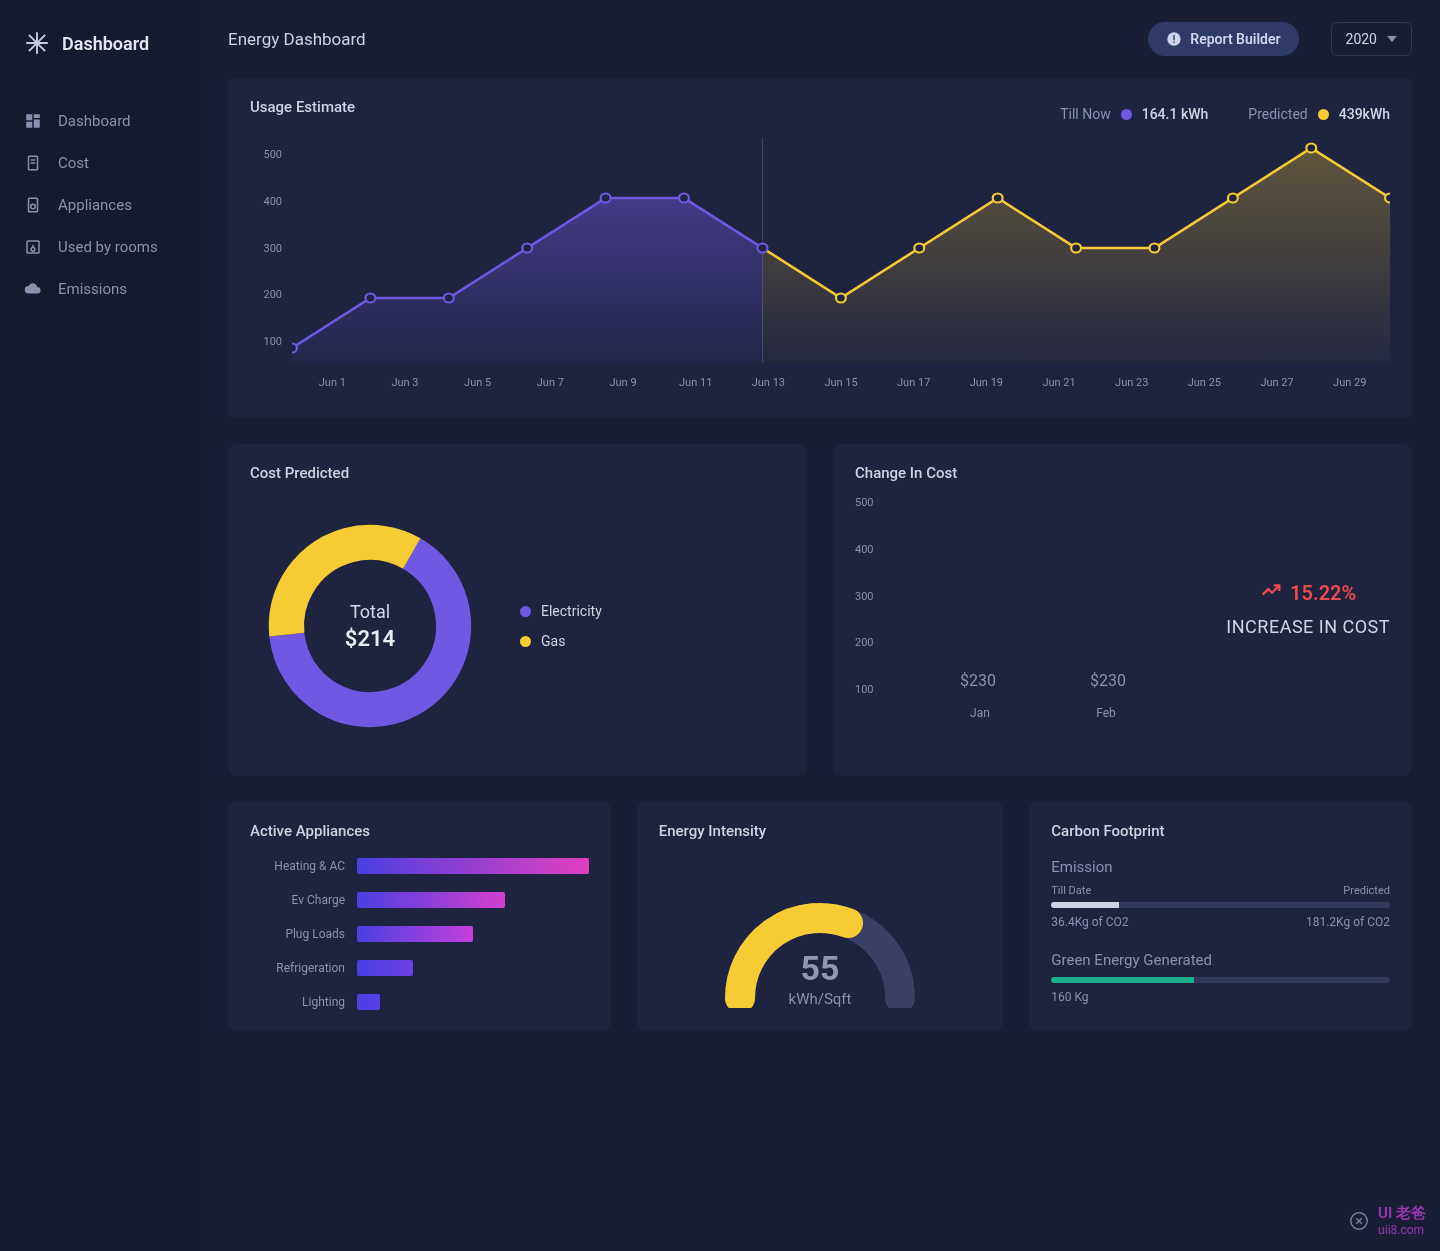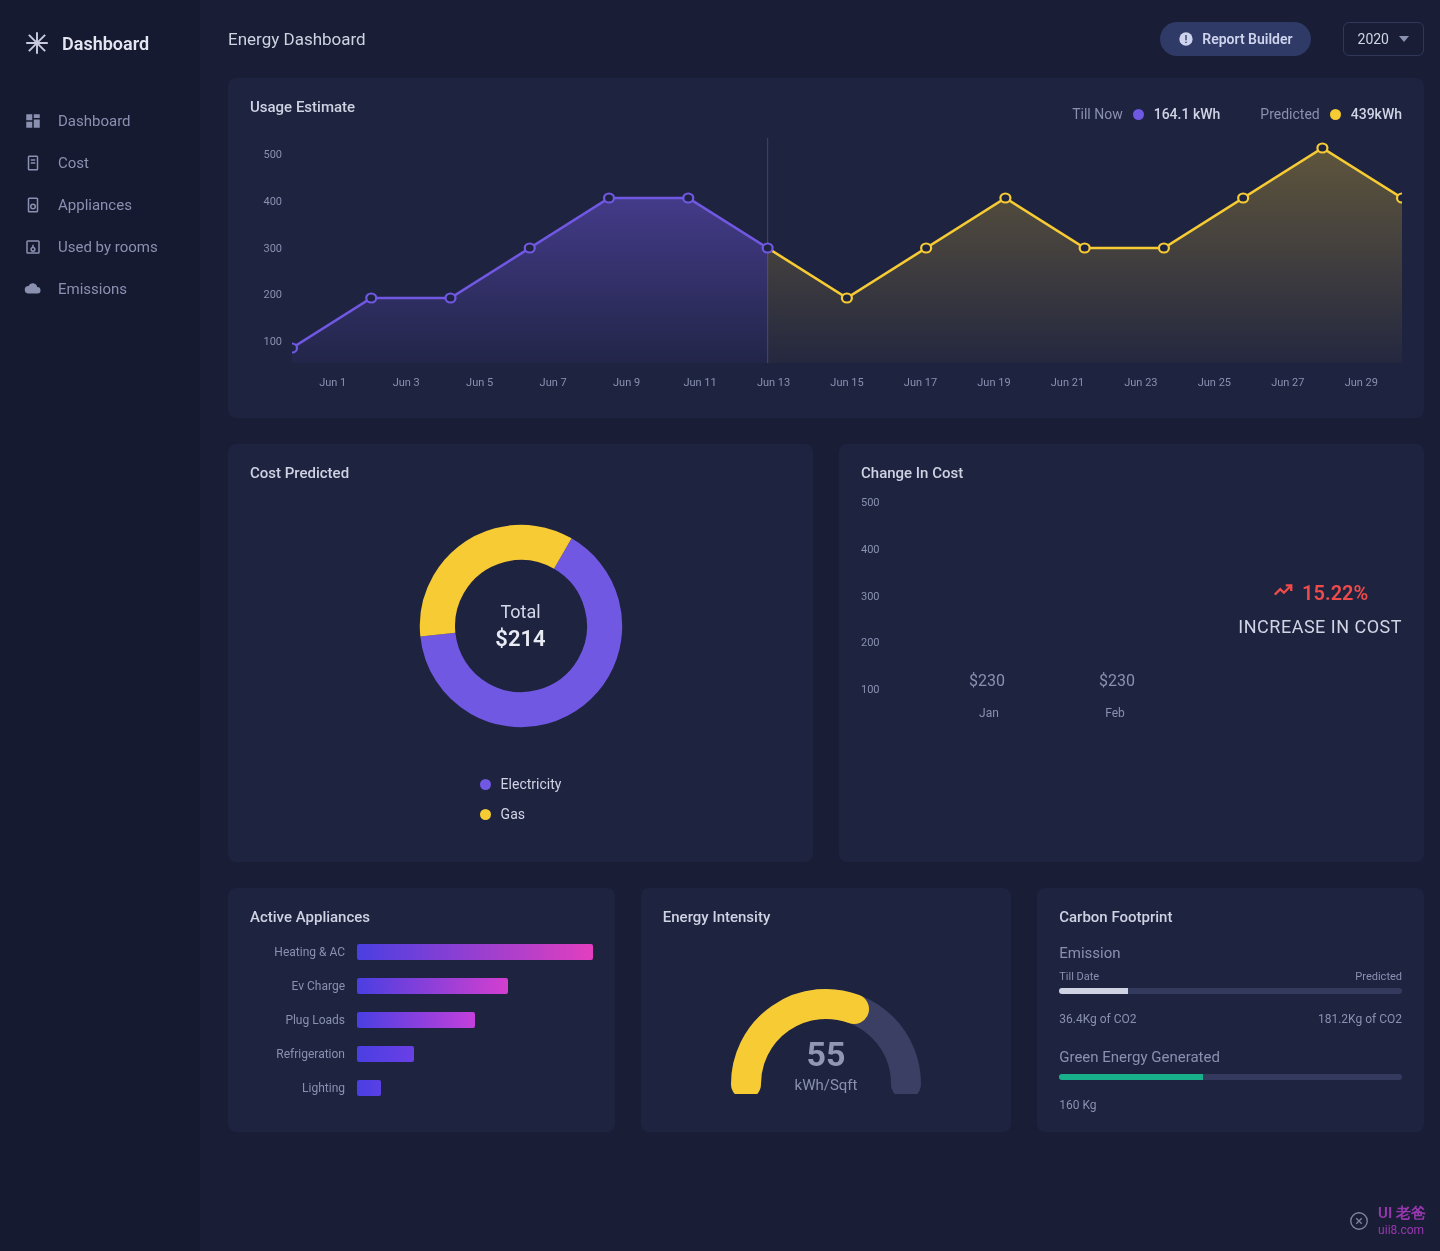--- a/index.html
+++ b/index.html
@@ -49,21 +49,21 @@
     padding:12px 24px;
     color:var(--text-dim);
     font-size:15px;
     cursor:pointer;
   }
   .nav-item .ic{width:18px;height:18px;display:inline-flex;align-items:center;justify-content:center;}
 
   
   .main{
     flex:1;
-    padding:22px 16px 28px 28px;
+    padding:22px 28px 28px 28px;
     overflow:hidden;
   }
   .topbar{
     display:flex;align-items:center;justify-content:space-between;
     margin-bottom:22px;
   }
   .page-title{font-size:17px;color:var(--text-heading);}
   .top-actions{display:flex;gap:32px;align-items:center;}
   .pill-btn{
     display:inline-flex;align-items:center;gap:8px;
@@ -108,21 +108,21 @@
   .plot{flex:1;position:relative;margin-left:10px;}
   .plot svg{width:100%;height:230px;display:block;}
   .x-axis{display:flex;justify-content:space-between;margin-top:8px;padding:0 4px;}
   .x-axis span{font-size:11px;color:var(--text-dim);flex:1;text-align:center;}
 
   
   .row2{display:flex;gap:26px;margin-bottom:26px;}
   .cost-card{flex:1;}
   .change-card{flex:1;}
 
-  .donut-wrap{display:flex;align-items:center;gap:40px;padding:20px 10px;flex-direction:column;}
+  .donut-wrap{display:flex;align-items:center;gap:40px;padding:20px 10px;}
   .donut-box{position:relative;width:220px;height:220px;}
   .donut-center{position:absolute;top:50%;left:50%;transform:translate(-50%,-50%);text-align:center;}
   .donut-center .lbl{font-size:18px;color:#d5d8ea;}
   .donut-center .val{font-size:22px;font-weight:600;color:#e8eaf4;margin-top:4px;}
   .donut-legend{display:flex;flex-direction:column;gap:14px;font-size:14px;}
   .dl-item{display:flex;align-items:center;gap:10px;color:var(--text);}
   .dl-dot{width:11px;height:11px;border-radius:50%;}
 
   .change-body{display:flex;gap:30px;align-items:center;}
   .barchart{flex:1;display:flex;gap:16px;}
@@ -153,21 +153,21 @@
   .gauge-box{position:relative;width:240px;height:150px;}
   .gauge-center{position:absolute;bottom:0px;left:50%;transform:translateX(-50%);text-align:center;}
   .gauge-val{font-size:34px;font-weight:700;color:#9196b2;}
   .gauge-unit{font-size:15px;color:var(--text-dim);margin-top:2px;}
 
   .carbon-body{display:flex;flex-direction:column;gap:22px;margin-top:18px;}
   .cb-section-title{font-size:15px;color:var(--text-dim);margin-bottom:8px;}
   .cb-row{display:flex;justify-content:space-between;font-size:11px;color:var(--text-dim);margin-bottom:5px;}
   .cb-track{width:100%;height:6px;background:#343a5e;border-radius:3px;overflow:hidden;}
   .cb-fill{height:100%;}
-  .cb-stats{display:flex;justify-content:space-between;font-size:12px;color:var(--text-dim);margin-top:18px;}
+  .cb-stats{display:flex;justify-content:space-between;font-size:12px;color:var(--text-dim);margin-top:7px;}
 
   
   .watermark{
     position:absolute;right:14px;bottom:14px;
     display:flex;align-items:center;gap:8px;
     color:#d946ef;opacity:.65;font-size:12px;
     pointer-events:none;
   }
 </style>
 </head>

